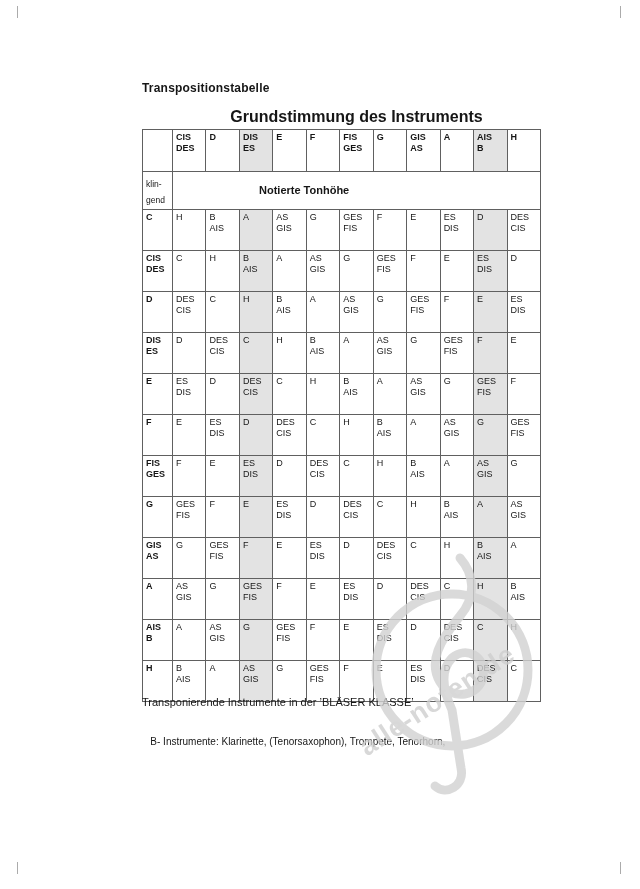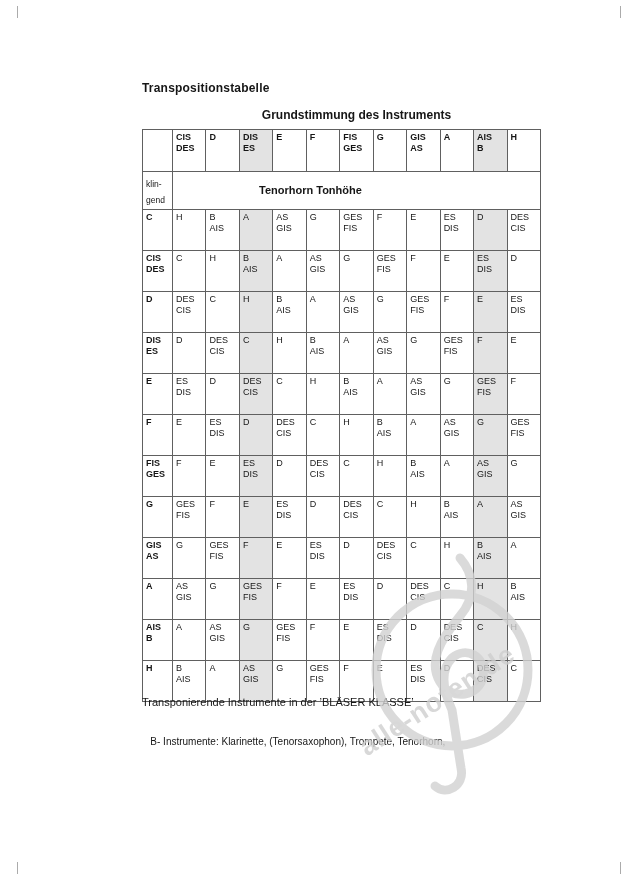--- a/index.html
+++ b/index.html
@@ -1,19 +1,19 @@
 <!DOCTYPE html>
 <html><head>
 <meta charset="utf-8">
 <style>
   html,body{margin:0;padding:0;}
   body{width:640px;height:889px;background:#ffffff;font-family:"Liberation Sans",sans-serif;color:#161616;position:relative;overflow:hidden;}
   .crop{position:absolute;width:1px;height:12px;background:#ababab;}
   .page-title{position:absolute;left:142px;top:81px;font-size:12px;font-weight:bold;letter-spacing:.2px;text-align:right;}
-  .table-title{position:absolute;left:172px;top:108px;width:369px;text-align:center;font-size:12px;font-weight:bold;}
+  .table-title{position:absolute;left:172px;top:108px;width:369px;text-align:center;font-size:16px;font-weight:bold;}
   table.transp{position:absolute;left:142px;top:129px;width:399px;border-collapse:collapse;table-layout:fixed;padding-left:36px;}
   .transp th,.transp td{border:1px solid #606060;vertical-align:top;text-align:left;padding:2px 1px 0 3px;font-size:9px;line-height:10.5px;background:#ffffff;overflow:hidden;}
   .transp th{font-weight:bold;}
   .transp td{font-weight:normal;}
   tr.header-row th{height:39px;}
   tr.notated-row th,tr.notated-row td{height:35px;}
   .transp tbody th,.transp tbody td{height:38px;}
   .transp .hl{background:#e3e3e3;}
   .transp .corner-cell{font-weight:normal;font-size:8.5px;line-height:16px;vertical-align:middle;}
   .transp .notated-cell{font-weight:bold;font-size:11px;padding:0 0 0 86px;vertical-align:middle;}
@@ -61,21 +61,21 @@
         <th>F</th>
         <th>FIS<br>GES</th>
         <th>G</th>
         <th>GIS<br>AS</th>
         <th>A</th>
         <th class="hl">AIS<br>B</th>
         <th>H</th>
       </tr>
       <tr class="notated-row">
         <th class="corner-cell">klin-<br>gend</th>
-        <td class="notated-cell" colspan="11">Tenorhorn Tonhöhe</td>
+        <td class="notated-cell" colspan="11">Notierte Tonhöhe</td>
       </tr>
     </thead>
     <tbody>
       <tr>
         <th>C</th>
         <td>H</td>
         <td>B<br>AIS</td>
         <td class="hl">A</td>
         <td>AS<br>GIS</td>
         <td>G</td>

